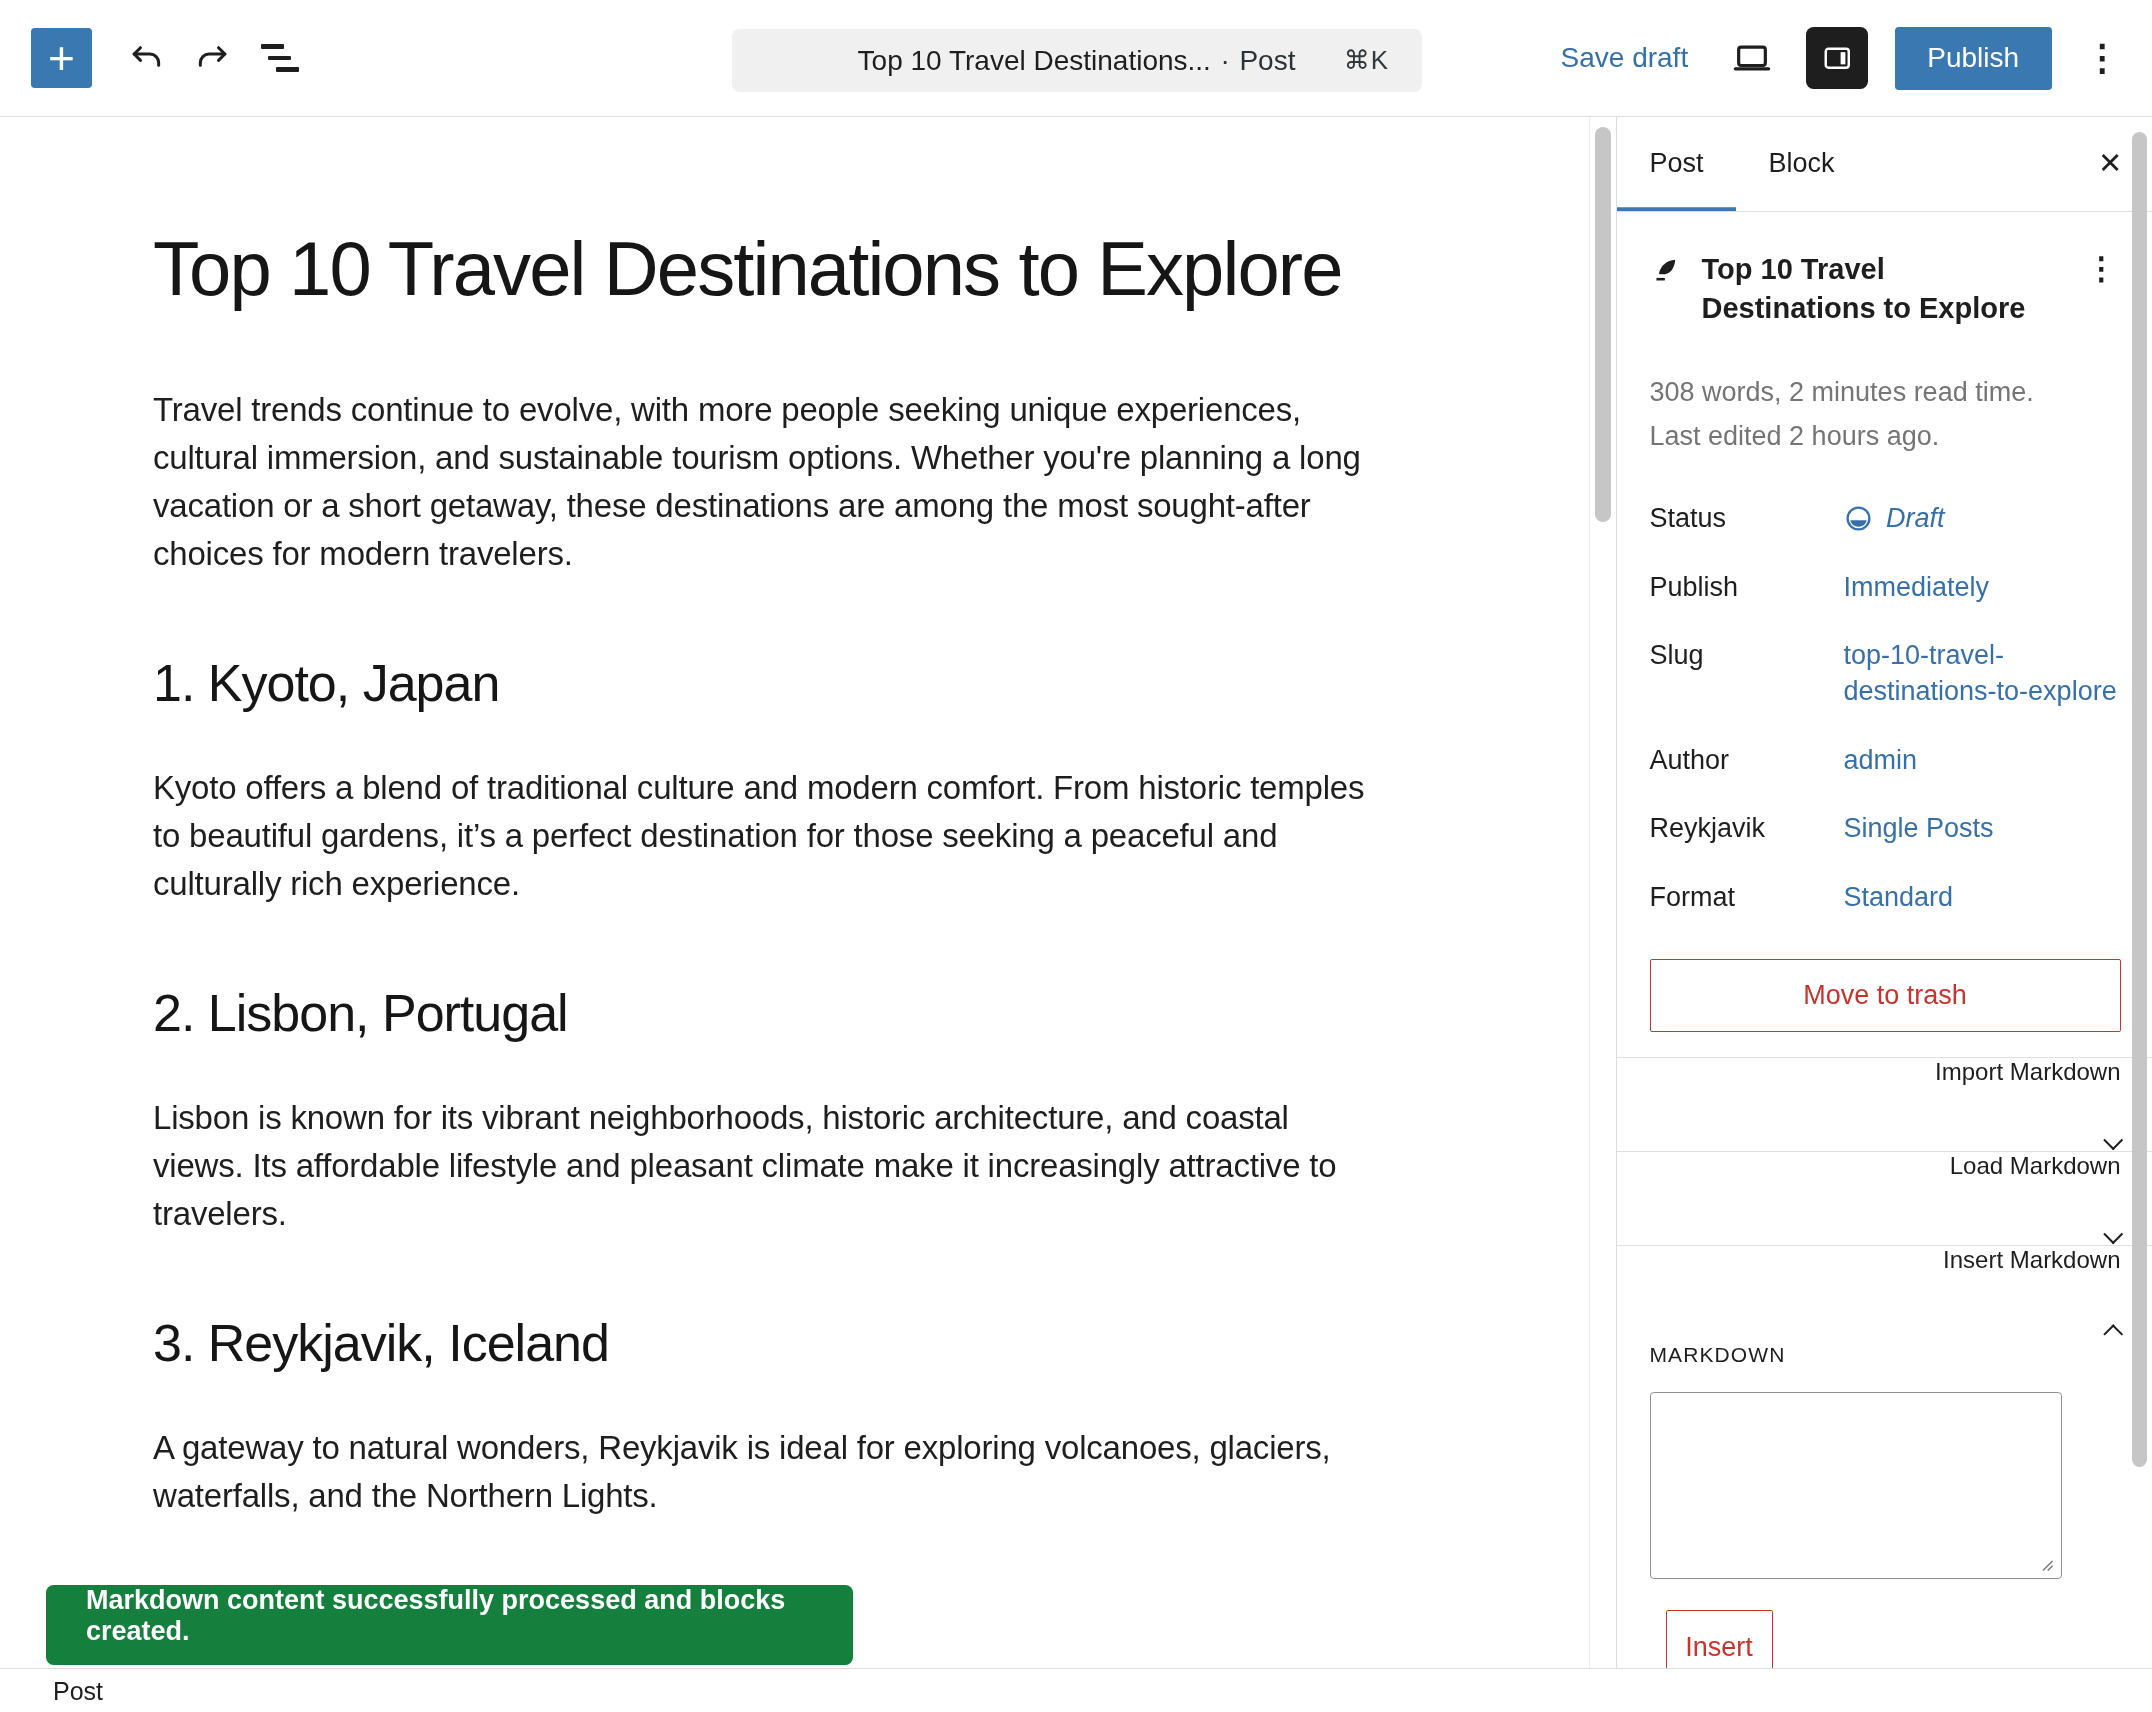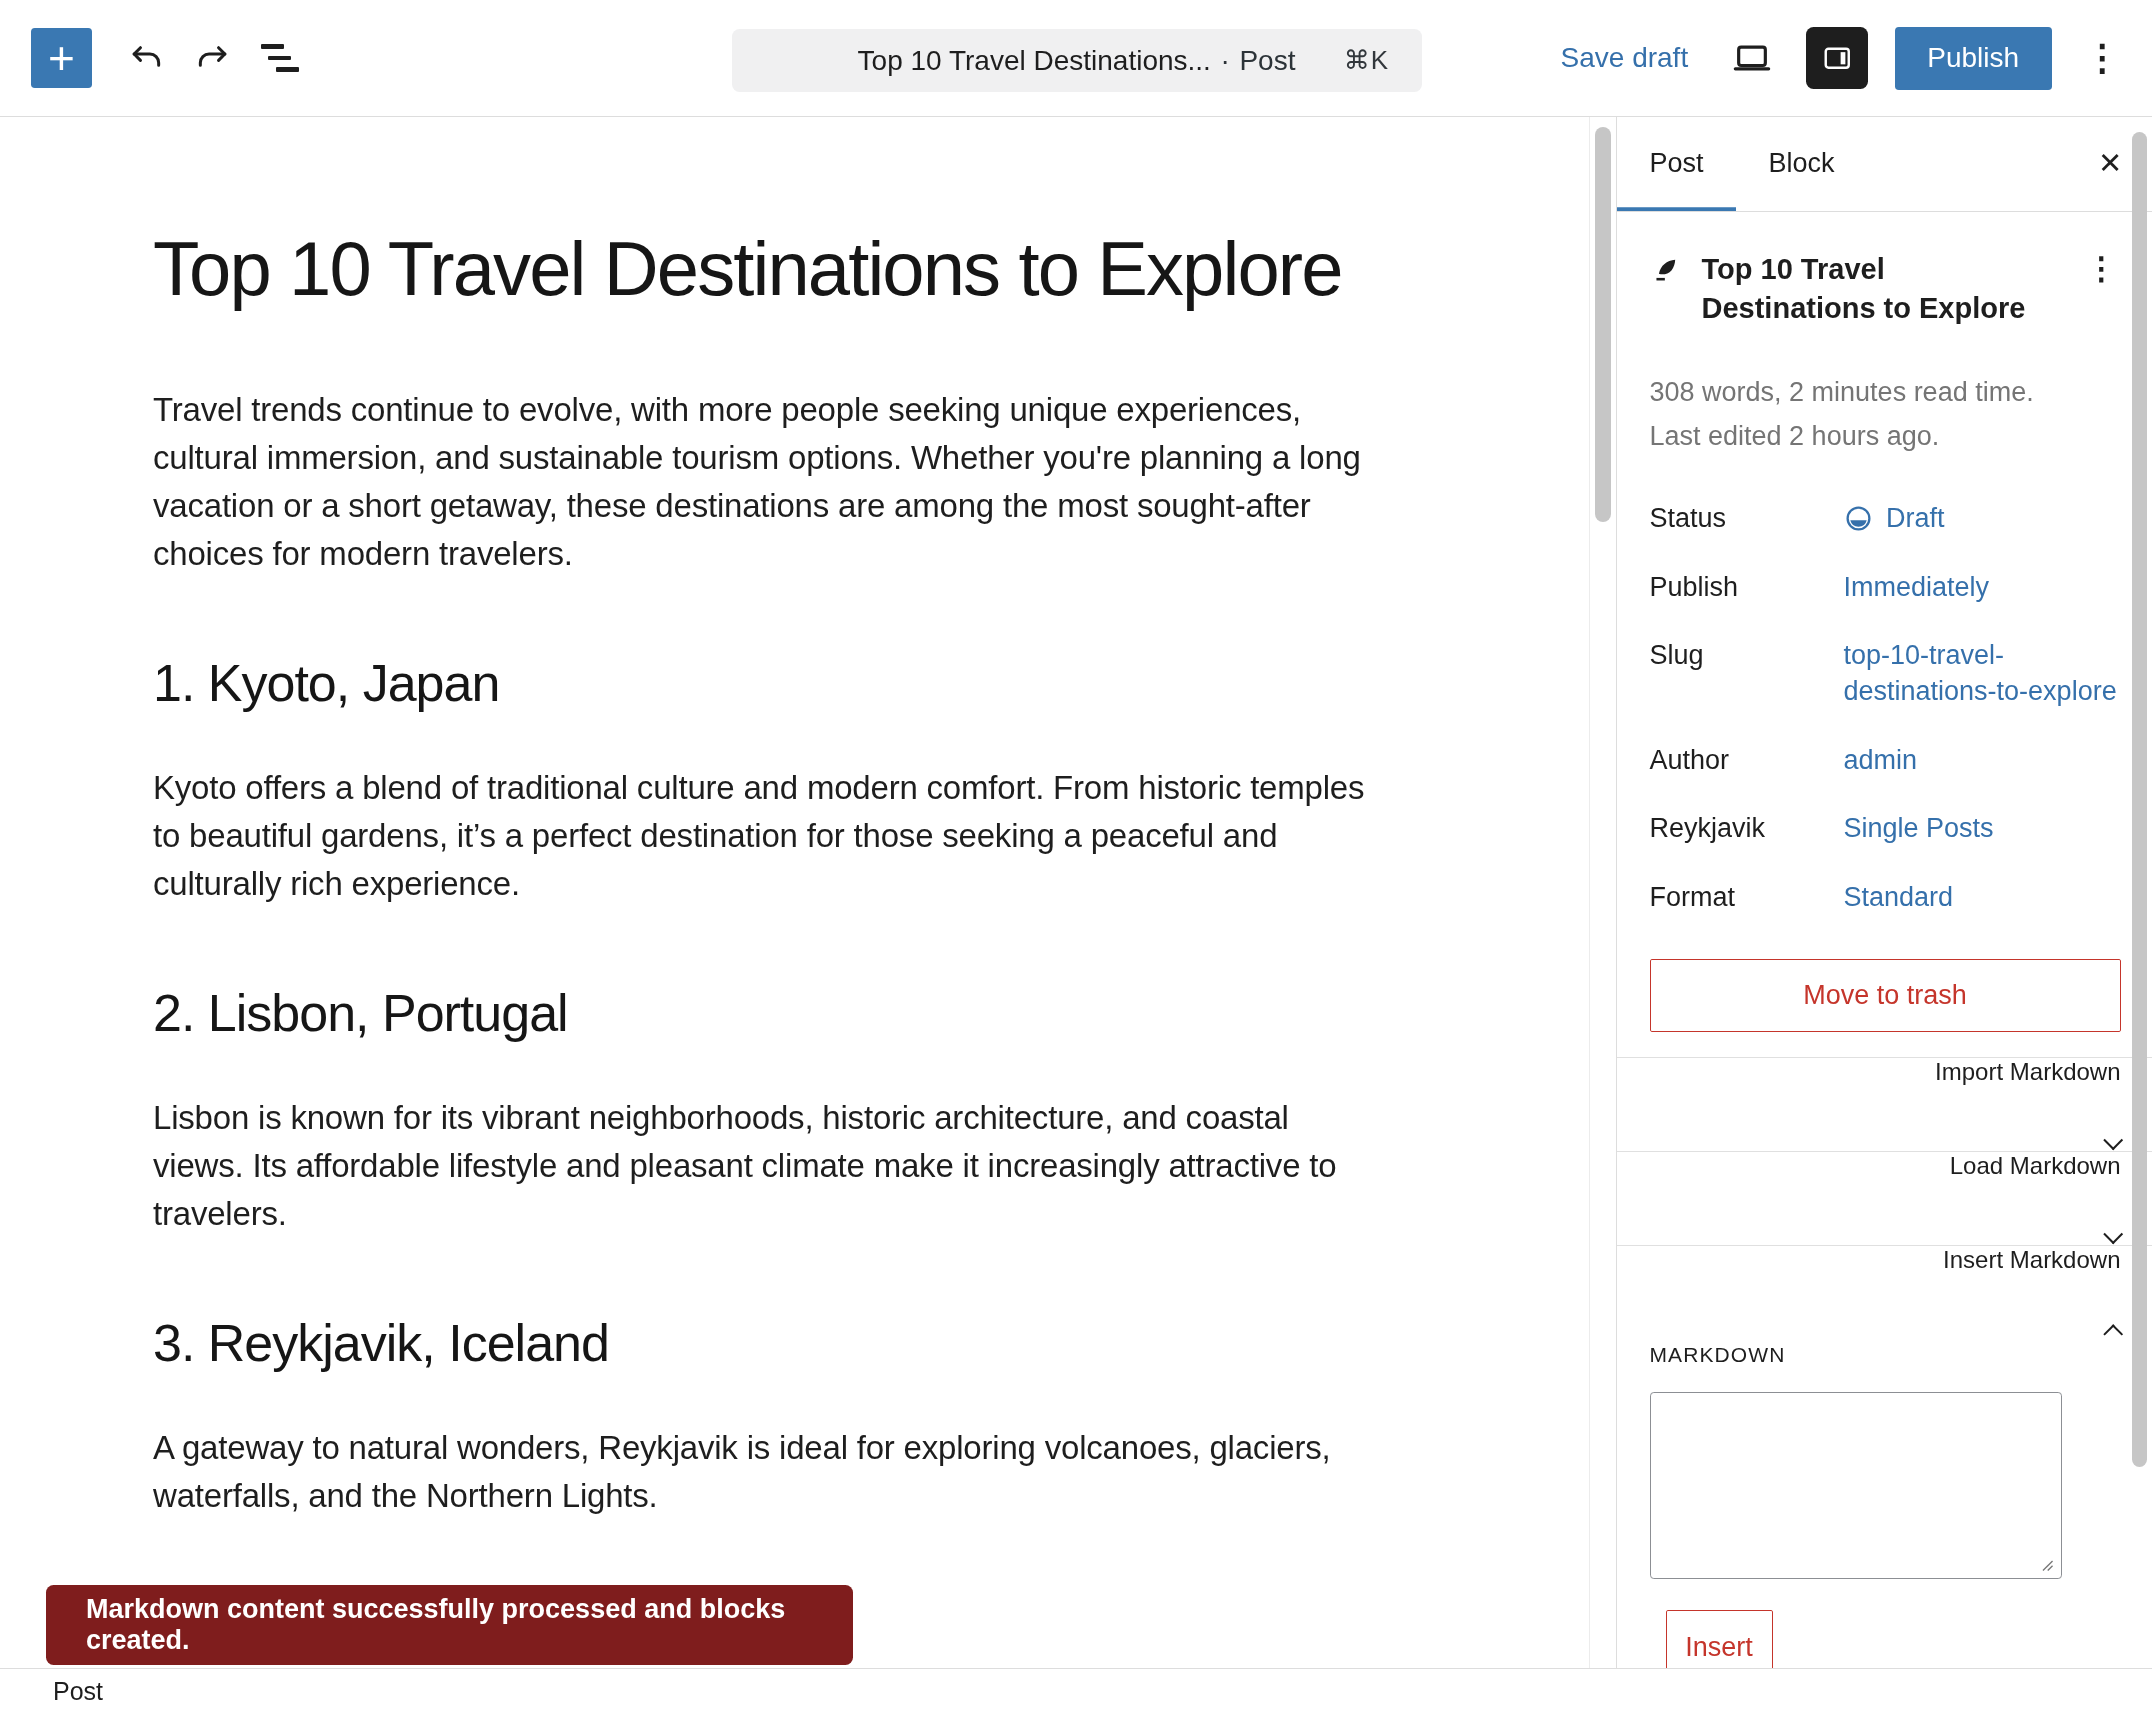--- a/index.html
+++ b/index.html
@@ -68,21 +68,21 @@
   .leaf{flex:0 0 31px;margin-top:3.8px;}
   .summary-title{flex:1;font-size:29px;font-weight:700;line-height:1.35;color:#1e1e1e;}
   .summary-actions{background:none;border:none;font-size:31px;color:#1e1e1e;padding:0 3.8px;font-weight:700;}
   .meta{margin-top:42px;color:#757575;font-size:27px;line-height:44px;}
 
   .fields{padding:42px 32.5px 0;display:flex;flex-direction:column;gap:32.5px;}
   .frow{display:grid;grid-template-columns:194px 1fr;font-size:27px;align-items:start;}
   .flabel{color:#1e1e1e;line-height:36px;}
   .fval{color:#3570ab;line-height:36px;overflow-wrap:break-word;background:none;border:none;
     font-size:27px;text-align:left;padding:0;justify-self:start;}
-  .status-val{display:flex;align-items:center;gap:13.4px;}
+  .status-val{display:flex;align-items:center;gap:13.4px;font-style:italic;}
 
   .trash-btn{display:block;margin:44px 32.5px 0;width:calc(100% - 65px);height:73px;
     background:#fff;border:1px solid #c5352b;border-radius:1.9px;color:#c5352b;font-size:27px;}
 
   .panels{margin-top:25px;}
   .panel{border-top:1px solid #e0e0e0;}
   .panel-head{width:100%;height:93px;display:flex;align-items:flex-end;justify-content:space-between;
     padding:0 32.5px;box-sizing:border-box;background:none;border:none;font-size:24px;font-weight:500;color:#1e1e1e;flex-direction:column;}
   .chev{width:12.4px;height:12.4px;border-right:2.9px solid #1e1e1e;border-bottom:2.9px solid #1e1e1e;display:inline-block;}
   .chev.down{transform:rotate(45deg) translate(-1.9px,-1.9px);}
@@ -92,22 +92,22 @@
   .ta-wrap{position:relative;margin-top:25px;width:calc(100% - 59px);}
   .md-textarea{width:100%;height:187px;box-sizing:border-box;border:1px solid #8c8f94;border-radius:3.8px;
     resize:none;font-size:25px;padding:11.5px;background:#fff;}
   .resize-glyph{position:absolute;right:7.6px;bottom:11.5px;}
   .insert-btn{margin-top:27px;width:107px;height:76px;background:#fff;border:1px solid #c5352b;
     border-radius:1.9px;color:#c5352b;font-size:27px;margin-left:16px;}
   .sidebar-scroll-thumb{position:absolute;right:5.7px;top:16.3px;width:15.3px;height:1335px;
     background:#c6c6c6;border-radius:7.6px;}
 
   
-  .toast{position:absolute;left:46px;top:1585px;width:807px;height:80px;background:#7f1d1d;
-    border-radius:7.6px;color:#fff;display:flex;align-items:center;padding-left:40px;
+  .toast{position:absolute;left:46px;top:1585px;width:807px;height:80px;background:#15803d;
+    border-radius:7.6px;color:#fff;display:flex;align-items:flex-start;padding-left:40px;
     box-sizing:border-box;font-size:27px;font-weight:600;z-index:40;}
   .footer-bar{position:absolute;left:0;right:0;top:1668px;height:45px;background:#fff;
     border-top:1px solid #ddd;display:flex;align-items:center;padding-left:53px;
     box-sizing:border-box;font-size:25px;color:#1e1e1e;z-index:35;}
 </style>
 </head>
 <body>
 
 <header class="topbar">
   <div class="hdr-left">

